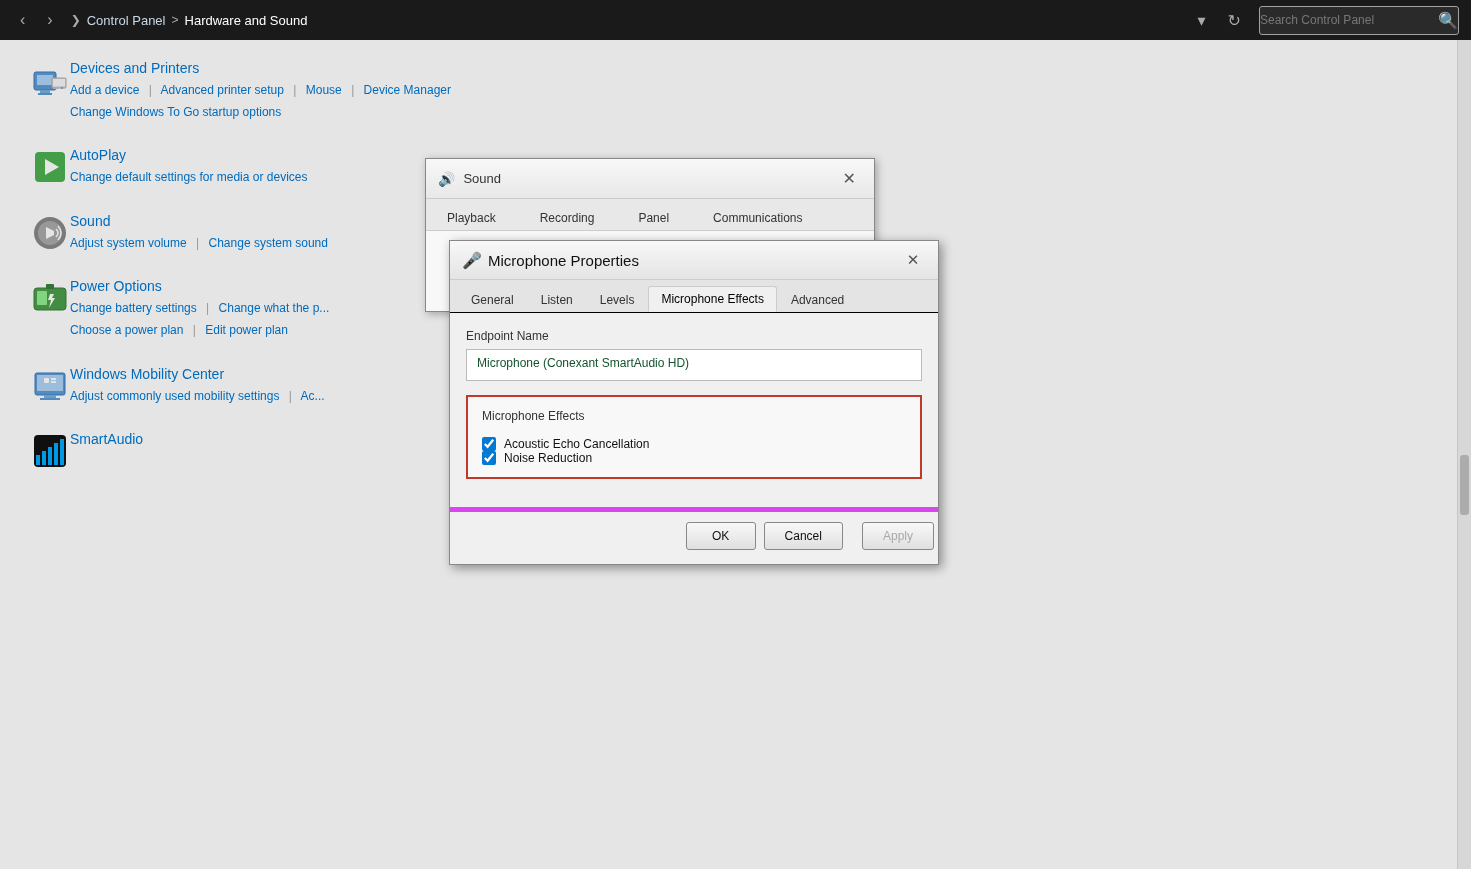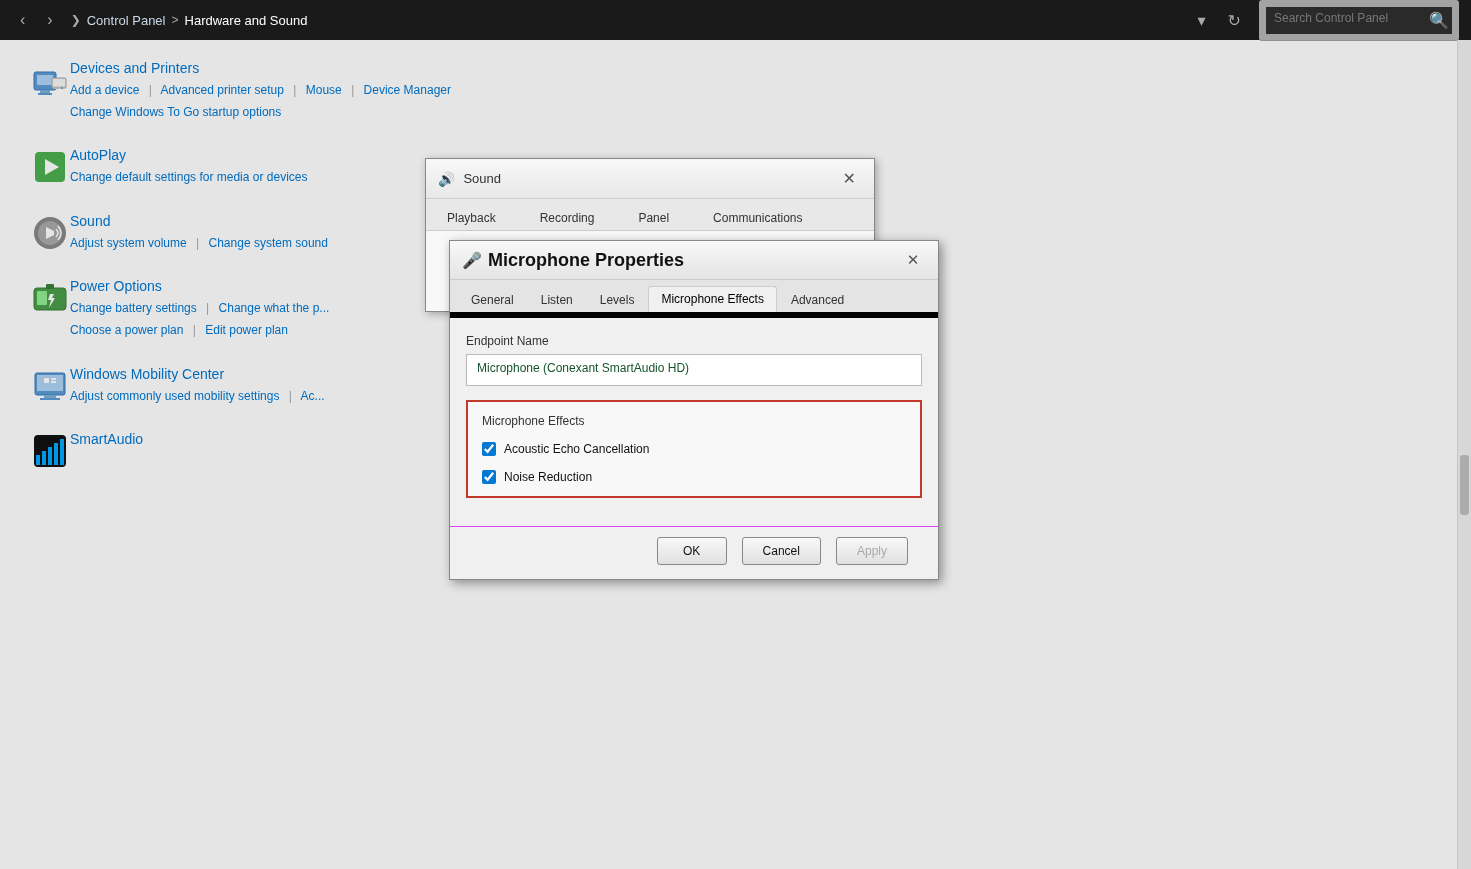--- a/index.html
+++ b/index.html
@@ -51,25 +51,25 @@
       background: none;
       border: none;
       color: #aaa;
       cursor: pointer;
       font-size: 16px;
       padding: 4px 8px;
       border-radius: 3px;
     }
     .search-box {
       background: #2a2a2a;
-      border: 7px solid #a3a3a3;
+      border: 1px solid #a3a3a3;
       border-radius: 3px;
       display: flex;
-      align-items: flex-start;
-      padding: 4px 8px;
+      align-items: center;
+      padding: 4px 0;
       width: 200px;
     }
     .search-box input {
       background: none;
       border: none;
       color: #bbb;
       font-size: 12px;
       outline: none;
       flex: 1;
     }
@@ -212,43 +212,43 @@
       align-items: center;
       padding: 8px 12px;
       gap: 8px;
     }
     .mic-titlebar-icon {
       width: 18px;
       height: 18px;
       color: #555;
     }
     .mic-titlebar-text {
-      font-size: 18px;
+      font-size: 15px;
       color: #111;
       flex: 1;
-      font-weight: 700;
+      font-weight: 400;
     }
     .mic-close {
       background: none;
       border: none;
       font-size: 15px;
       cursor: pointer;
       color: #555;
       width: 26px;
       height: 22px;
       display: flex;
       align-items: center;
       justify-content: center;
       border-radius: 2px;
     }
 
     
     .mic-tabs {
       display: flex;
-      border-bottom: 6px solid #000000;
+      border-bottom: 1px solid #000000;
       background: #e4e4e4;
       padding: 6px 8px 0;
       gap: 1px;
     }
     .mic-tab {
       padding: 5px 12px;
       font-size: 12px;
       color: #333;
       cursor: pointer;
       border: 1px solid transparent;
@@ -294,56 +294,56 @@
     .effects-title {
       font-size: 12px;
       color: #333;
       margin-bottom: 14px;
       font-weight: 400;
     }
     .effect-item {
       display: flex;
       align-items: center;
       gap: 8px;
-      margin-bottom: 14px;
     }
     .effect-item:last-child { margin-bottom: 0; }
     .effect-checkbox {
       width: 14px;
       height: 14px;
       accent-color: #0078d4;
       cursor: pointer;
     }
     .effect-label {
       font-size: 12px;
       color: #111;
     }
 
     
     .mic-buttons {
       display: flex;
       justify-content: flex-end;
-      gap: 15px;
-      padding: 10px 30px 14px;
-      background: #f0f0f0;
-      border-top: 1px solid #d946ef;
+      gap: 8px;
+      padding: 10px 4px 14px;
+      background: #f0f0f0;
+      border-top: 5px solid #d946ef;
     }
     .dlg-btn {
       padding: 6px 20px;
       font-size: 12px;
       cursor: pointer;
       border: 1px solid #888;
       background: linear-gradient(to bottom, #f8f8f8, #e0e0e0);
       border-radius: 3px;
       color: #111;
       min-width: 70px;
     }
     .dlg-btn.disabled {
       color: #aaa;
       cursor: default;
+      margin-left: 11px;
     }
 
     
     .scrollbar-track {
       position: absolute;
       right: 0;
       top: 40px;
       width: 14px;
       bottom: 0;
       background: #f0f0f0;

